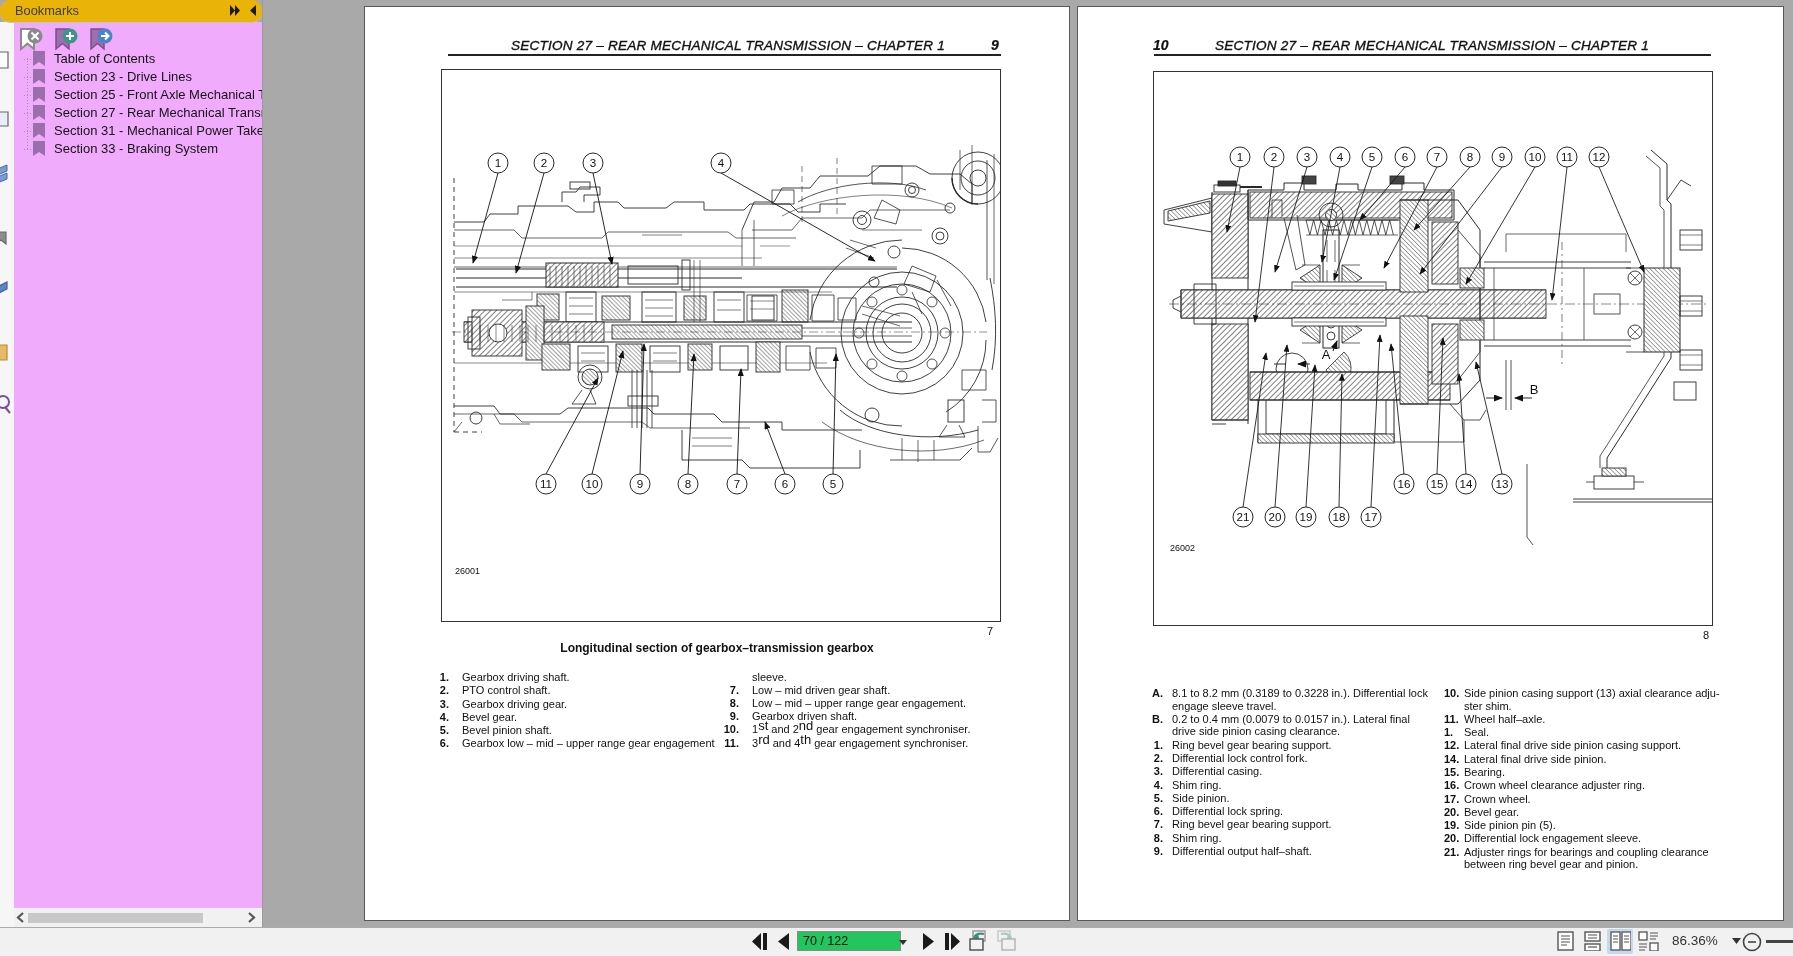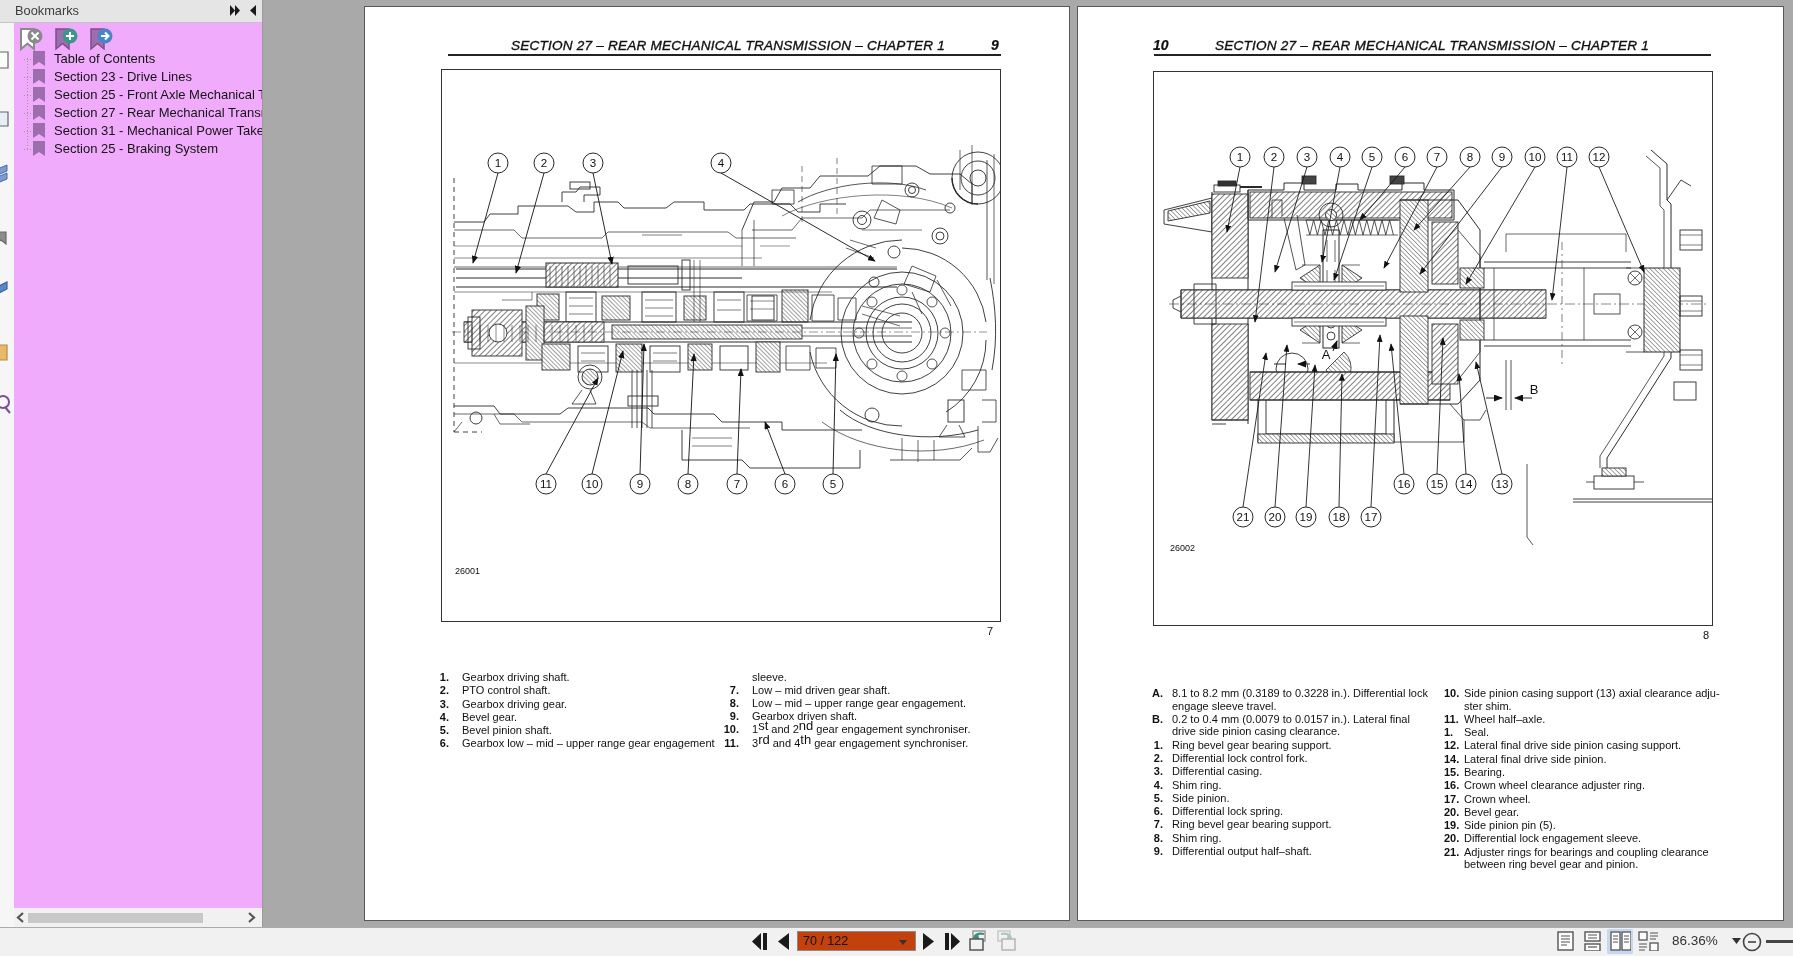--- a/index.html
+++ b/index.html
@@ -2,21 +2,21 @@
 <html><head>
 <meta charset="utf-8">
 <style>
   html,body{margin:0;padding:0;}
   body{width:1793px;height:956px;position:relative;overflow:hidden;transform:translateZ(0);
        font-family:"Liberation Sans",sans-serif;background:#a9a9a9;}
   .abs{position:absolute;}
   
   #tabstrip{left:0;top:22px;width:14px;height:905px;background:#f6f6f6;border-right:1px solid #c8c8c8;}
   #sidebar{left:14px;top:22px;width:248px;height:886px;background:#f0abfc;overflow:hidden;}
-  #sbheader{left:0px;top:0;width:262px;height:22px;background:#e5e5e5;border-bottom:1px solid #c4c4c4;}
+  #sbheader{left:0px;top:0;width:262px;height:22px;background:#eab308;border-bottom:1px solid #c4c4c4;border-radius:10px;}
   #sbvline{left:262px;top:0;width:1px;height:927px;background:#9b9b9b;}
   #sbscroll{left:14px;top:908px;width:248px;height:19px;background:#f1f1f1;}
   #sbthumb{left:28px;top:913px;width:175px;height:10px;background:#c8c8c8;}
   .sbrow{position:absolute;left:40px;font-size:13px;color:#141414;white-space:nowrap;}
   .ribbon{position:absolute;left:19px;width:12px;height:15px;background:#9d6ead;
      clip-path:polygon(0 0,100% 0,100% 100%,50% 74%,0 100%);}
   .tdot{position:absolute;left:10px;width:9px;height:1px;
      background-image:repeating-linear-gradient(90deg,#999 0 1px,transparent 1px 3px);}
   
   .page{background:#ffffff;border:1px solid #585858;}
@@ -76,21 +76,21 @@
     <div class="ribbon" style="top:65px;"></div>
     <div class="sbrow" style="top:65px;">Section 25 - Front Axle Mechanical Tra</div>
     <div class="tdot" style="top:91px;"></div>
     <div class="ribbon" style="top:83px;"></div>
     <div class="sbrow" style="top:83px;">Section 27 - Rear Mechanical Transmis</div>
     <div class="tdot" style="top:109px;"></div>
     <div class="ribbon" style="top:101px;"></div>
     <div class="sbrow" style="top:101px;">Section 31 - Mechanical Power Take-O</div>
     <div class="tdot" style="top:127px;"></div>
     <div class="ribbon" style="top:119px;"></div>
-    <div class="sbrow" style="top:119px;">Section 25 - Braking System</div>
+    <div class="sbrow" style="top:119px;">Section 33 - Braking System</div>
   </div>
   <div class="abs" id="sbheader">
     <span class="abs" style="left:15px;top:3px;font-size:12.8px;color:#3c3c3c;">Bookmarks</span>
     <svg class="abs" style="left:230px;top:5px;" width="28" height="12" viewBox="0 0 28 12">
       <path d="M0 0 L5 5.5 L0 11 Z M5 0 L10 5.5 L5 11 Z" fill="#1a1a1a"></path>
       <path d="M26 0 L20 5.5 L26 11 Z" fill="#1a1a1a"></path>
     </svg>
   </div>
   <div class="abs" id="sbvline"></div>
   <div class="abs" id="sbscroll"></div>
@@ -314,20 +314,21 @@
           <text x="198" y="418">9</text>
           <text x="246" y="418">8</text>
         <text x="295" y="418">7</text>
           <text x="343" y="418">6</text>
           <text x="391" y="418">5</text>
         <text x="13" y="504" text-anchor="start" font-size="9">26001</text>
       </g>
     </svg>
     </div>
     <span class="fignum" style="left:622px;top:618px;">7</span>
+    <div class="caption" style="left:0;top:634px;width:704px;">Longitudinal section of gearbox–transmission gearbox</div>
     <div class="plist" id="list1a" style="left:77px;top:664px;width:300px;">
       <div class="it"><span class="n">1.</span>Gearbox driving shaft.</div>
       <div class="it"><span class="n">2.</span>PTO control shaft.</div>
       <div class="it"><span class="n">3.</span>Gearbox driving gear.</div>
       <div class="it"><span class="n">4.</span>Bevel gear.</div>
       <div class="it"><span class="n">5.</span>Bevel pinion shaft.</div>
       <div class="it"><span class="n">6.</span>Gearbox low – mid – upper range gear engagement</div>
     </div>
     <div class="plist" id="list1b" style="left:367px;top:664px;width:300px;">
       <div class="cont">sleeve.</div>
@@ -571,21 +572,21 @@
   </div>
 
   <div class="abs" id="toolbar"></div>
   <svg class="abs tbi" style="left:752px;top:933px;" width="16" height="17" viewBox="0 0 16 17">
     <path d="M9 0 L0 8.5 L9 17 Z" fill="#1a1a1a"></path>
     <rect x="11" y="0" width="4" height="17" fill="#1a1a1a"></rect>
   </svg>
   <svg class="abs tbi" style="left:778px;top:933px;" width="12" height="17" viewBox="0 0 12 17">
     <path d="M11 0 L0 8.5 L11 17 Z" fill="#1a1a1a"></path>
   </svg>
-  <div class="abs" style="left:797px;top:931px;width:119px;height:20px;background:#c2410c;border:1px solid #8a8a8a;box-sizing:border-box;">
+  <div class="abs" style="left:797px;top:931px;width:104px;height:20px;background:#22c55e;border:1px solid #8a8a8a;box-sizing:border-box;">
     <span class="abs" style="left:5px;top:2px;font-size:12.5px;color:#111;">70 / 122</span>
     <svg class="abs" style="left:101px;top:8px;" width="8" height="5" viewBox="0 0 8 5">
       <path d="M0 0 h8 L4 5 Z" fill="#333"></path>
     </svg>
   </div>
   <svg class="abs tbi" style="left:922px;top:933px;" width="12" height="17" viewBox="0 0 12 17">
     <path d="M1 0 L12 8.5 L1 17 Z" fill="#1a1a1a"></path>
   </svg>
   <svg class="abs tbi" style="left:944px;top:933px;" width="16" height="17" viewBox="0 0 16 17">
     <path d="M7 0 L16 8.5 L7 17 Z" fill="#1a1a1a"></path>

